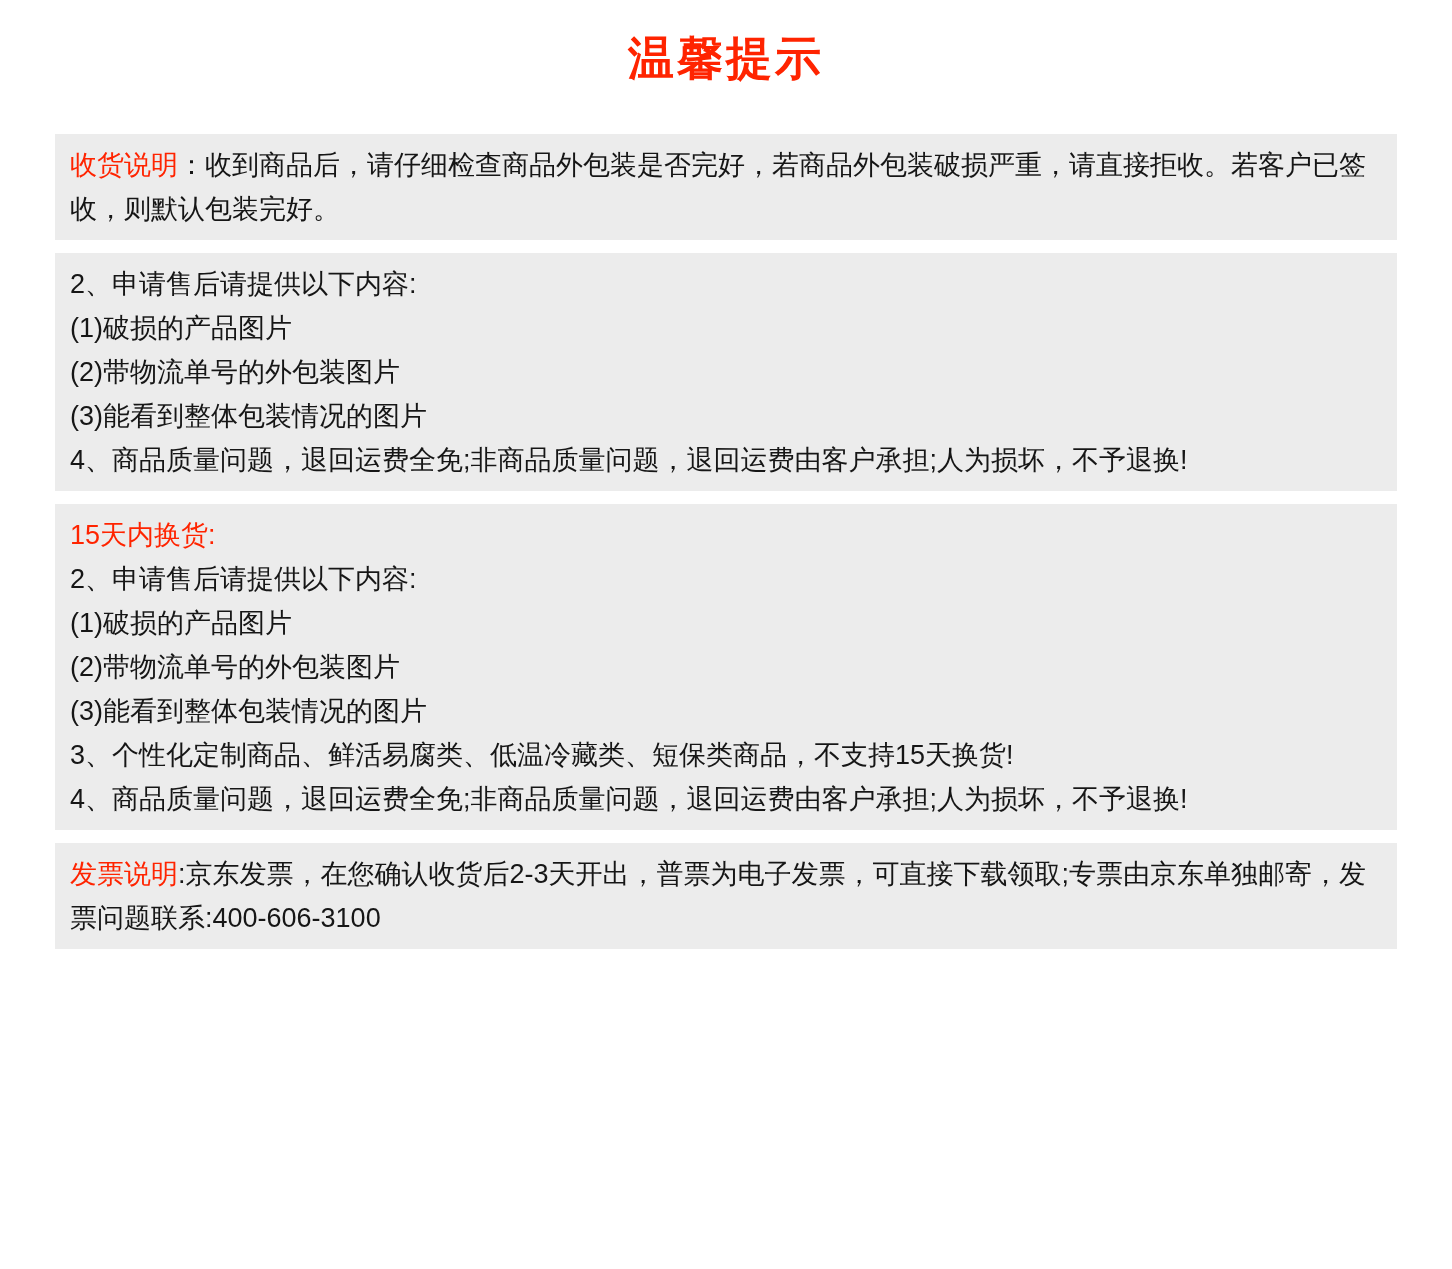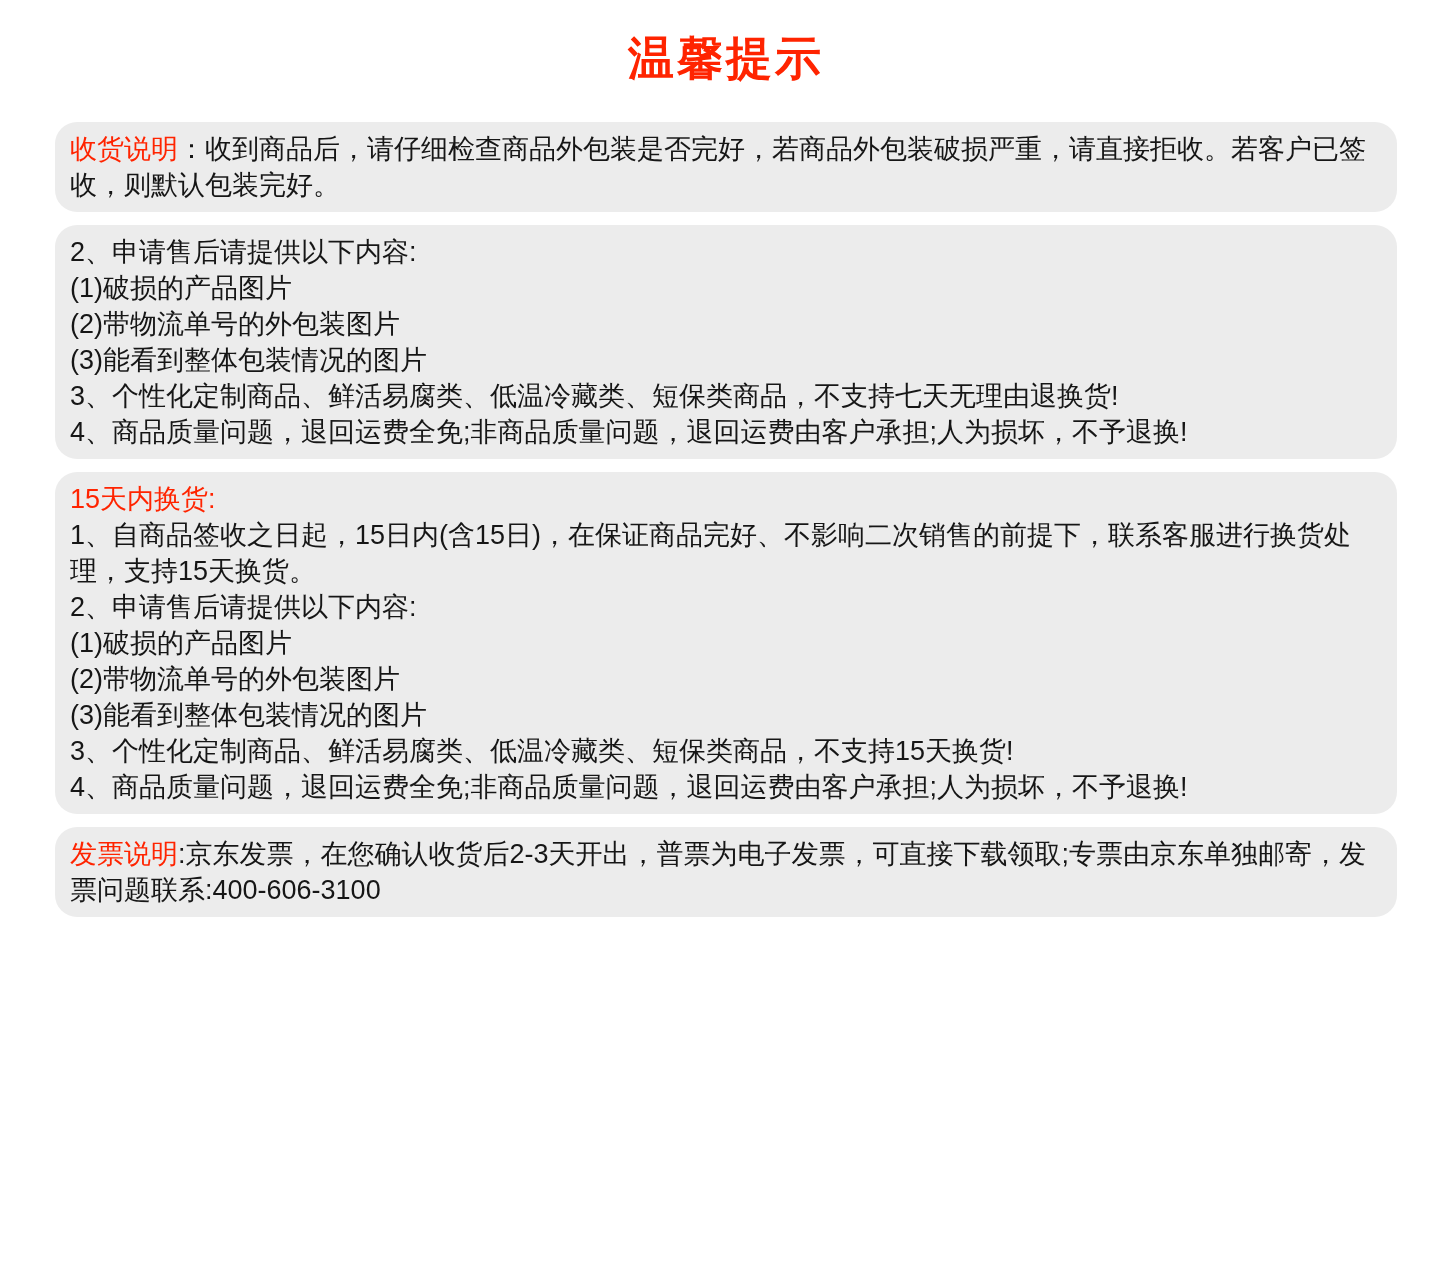--- a/index.html
+++ b/index.html
@@ -9,37 +9,37 @@
     font-family: "Liberation Sans", "DejaVu Sans", sans-serif;
   }
   .page {
     width: 1452px;
     min-height: 1269px;
     background: var(--page-bg, #ffffff);
     box-sizing: border-box;
   }
   .title {
     margin: 0;
-    padding: 28px 0 32px 0;
+    padding: 28px 0 44px 0;
     text-align: center;
     font-size: 46px;
     font-weight: bold;
     letter-spacing: 3px;
     color: var(--accent, #ff2400);
   }
   .sections {
     padding: 0 55px;
   }
   .box {
     background: var(--box-bg, #ececec);
-    border-radius: 22px;
+    border-radius: 0;
     padding: 9px 15px;
     margin-bottom: 13px;
     font-size: 27px;
-    line-height: 36px;
+    line-height: 44px;
     color: var(--text, #161616);
   }
   .line {
     white-space: normal;
     word-break: break-all;
   }
   .label {
     color: var(--accent, #ff2400);
   }
 </style>
@@ -50,26 +50,24 @@
   <h1 class="title">温馨提示</h1>
   <div class="sections">
       <section class="box">
         <div class="line"><span class="label">收货说明</span><span>：收到商品后，请仔细检查商品外包装是否完好，若商品外包装破损严重，请直接拒收。若客户已签收，则默认包装完好。</span></div>
       </section>
       <section class="box">
         <div class="line">2、申请售后请提供以下内容:</div>
         <div class="line">(1)破损的产品图片</div>
         <div class="line">(2)带物流单号的外包装图片</div>
         <div class="line">(3)能看到整体包装情况的图片</div>
-        <div class="line">3、个性化定制商品、鲜活易腐类、低温冷藏类、短保类商品，不支持七天无理由退换货!</div>
         <div class="line">4、商品质量问题，退回运费全免;非商品质量问题，退回运费由客户承担;人为损坏，不予退换!</div>
       </section>
       <section class="box">
         <div class="line"><span class="label">15天内换货:</span></div>
-        <div class="line">1、自商品签收之日起，15日内(含15日)，在保证商品完好、不影响二次销售的前提下，联系客服进行换货处理，支持15天换货。</div>
         <div class="line">2、申请售后请提供以下内容:</div>
         <div class="line">(1)破损的产品图片</div>
         <div class="line">(2)带物流单号的外包装图片</div>
         <div class="line">(3)能看到整体包装情况的图片</div>
         <div class="line">3、个性化定制商品、鲜活易腐类、低温冷藏类、短保类商品，不支持15天换货!</div>
         <div class="line">4、商品质量问题，退回运费全免;非商品质量问题，退回运费由客户承担;人为损坏，不予退换!</div>
       </section>
       <section class="box">
         <div class="line"><span class="label">发票说明</span><span>:京东发票，在您确认收货后2-3天开出，普票为电子发票，可直接下载领取;专票由京东单独邮寄，发票问题联系:400-606-3100</span></div>
       </section>

